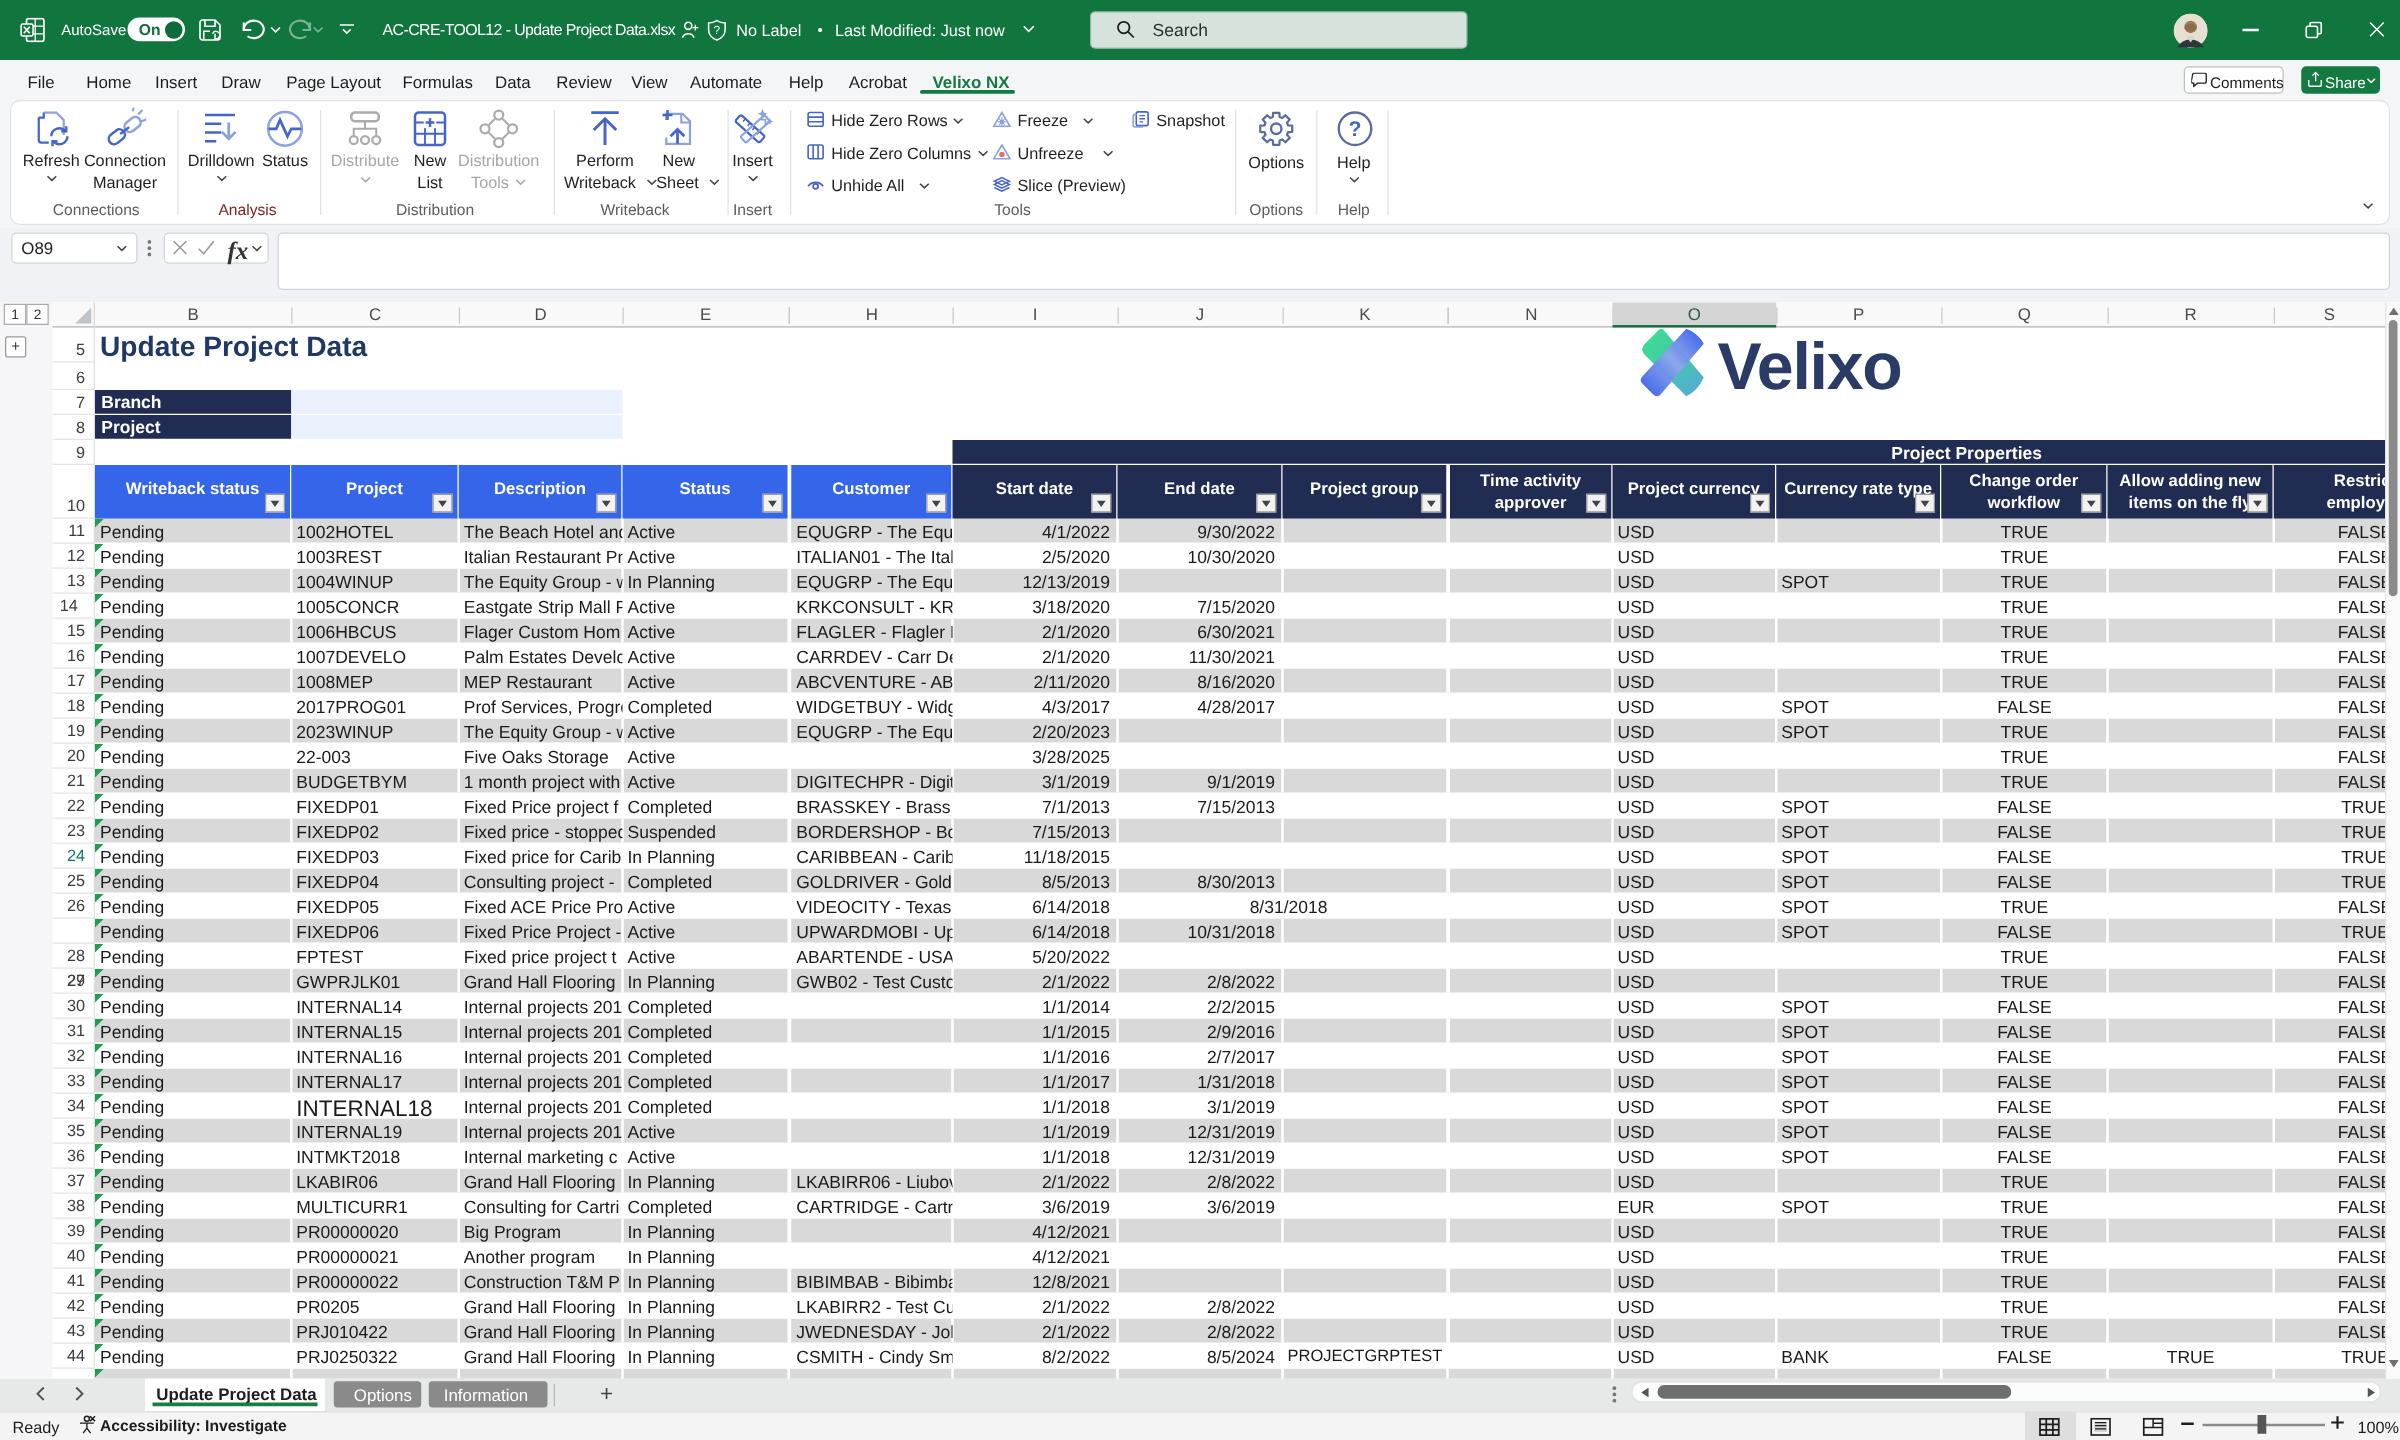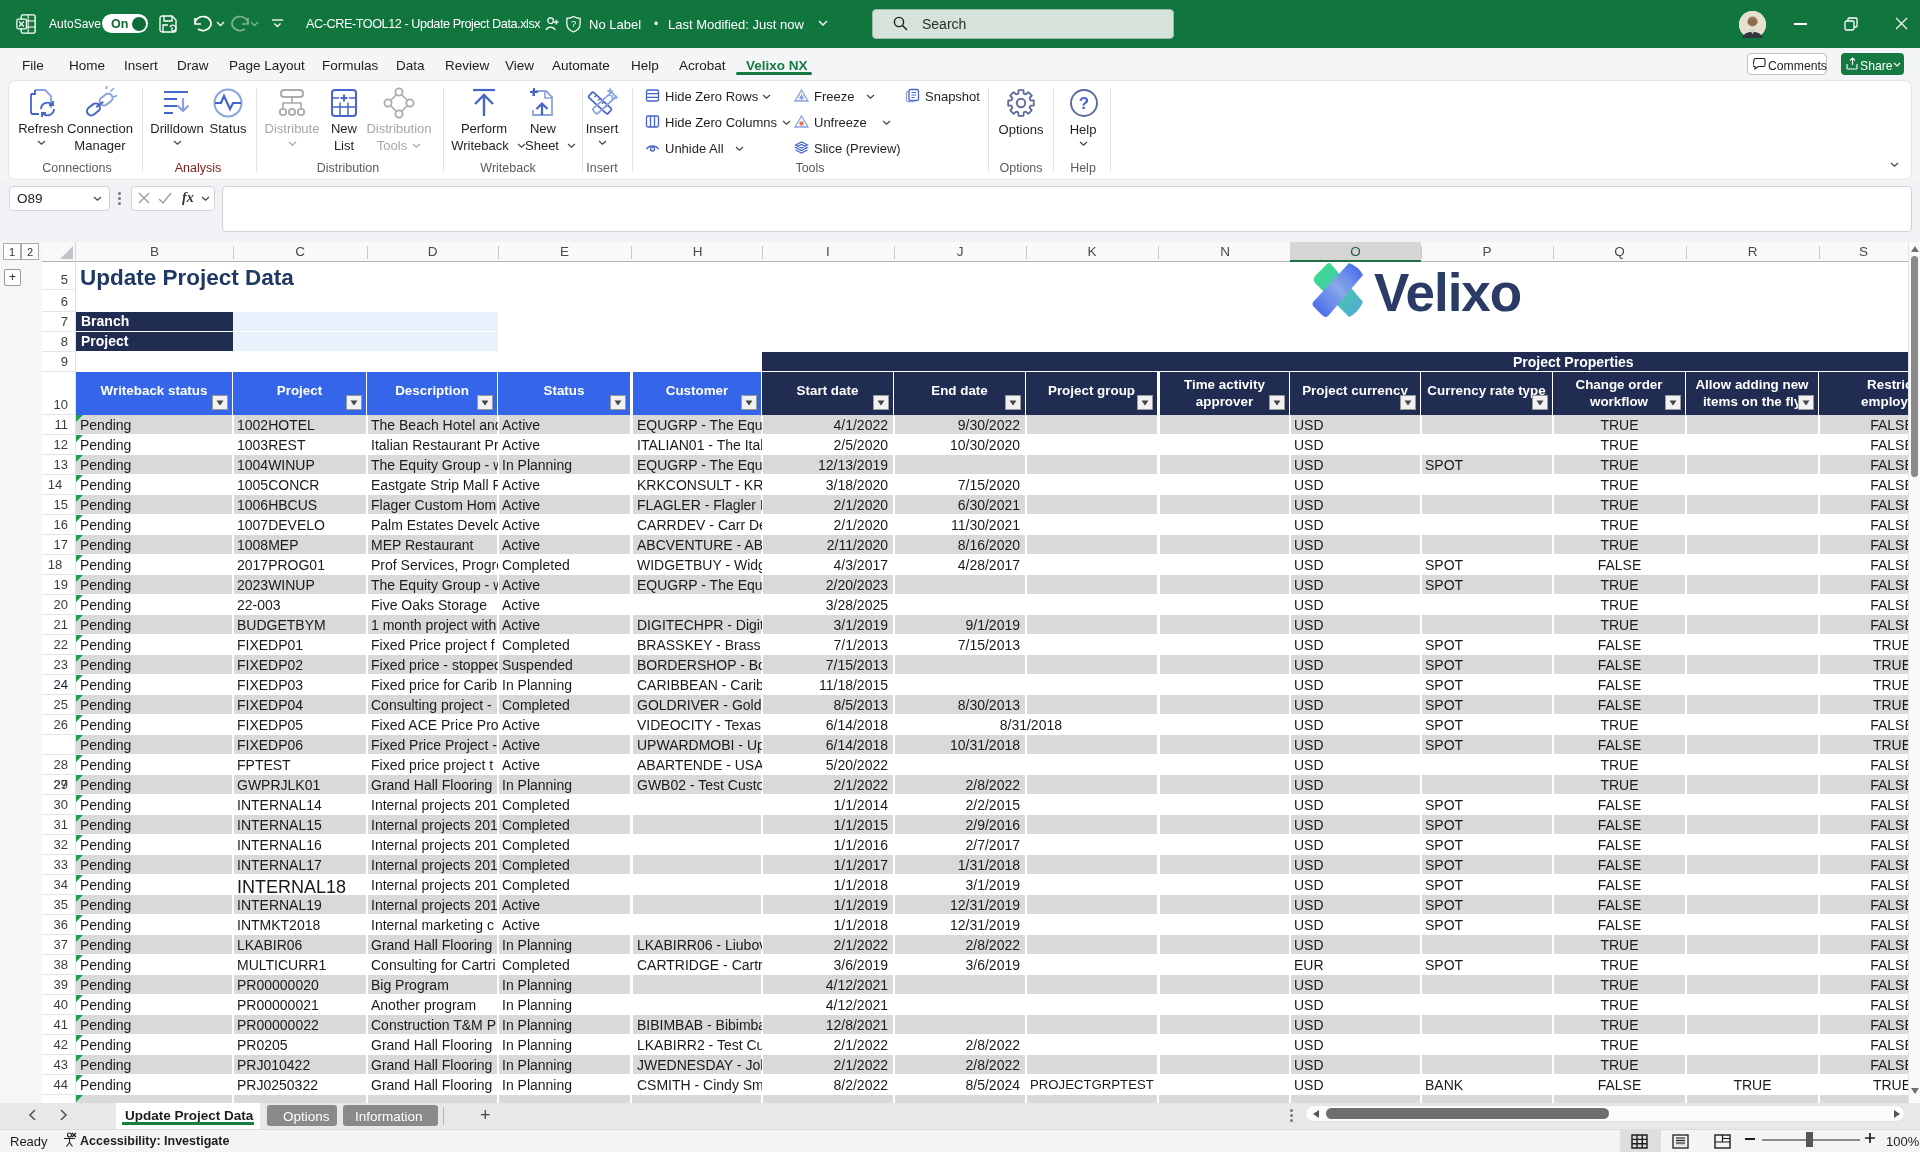--- a/index.html
+++ b/index.html
@@ -305,21 +305,21 @@
 <div class="abs" style="left:118px;top:192px;width:3px;height:3px;background:#777;border-radius:50%;"></div>
 <div class="abs" style="left:118px;top:197px;width:3px;height:3px;background:#777;border-radius:50%;"></div>
 <div class="abs" style="left:118px;top:202px;width:3px;height:3px;background:#777;border-radius:50%;"></div>
 <div class="abs" style="left:131px;top:186px;width:84px;height:25px;background:#fff;border:1px solid #D2D2D7;border-radius:4px;"></div>
 <svg class="abs" style="left:138px;top:192px" width="12" height="12" viewBox="0 0 12 12" fill="none" stroke="#9a9a9a" stroke-width="1.3">
     <path d="M1 1 L11 11 M11 1 L1 11"></path>
   </svg>
 <svg class="abs" style="left:158px;top:192px" width="14" height="12" viewBox="0 0 14 12" fill="none" stroke="#9a9a9a" stroke-width="1.3">
     <path d="M1 7 L5 11 L13 1"></path>
   </svg>
-<div class="abs" style="left:182px;top:190px;font-size:14px;color:#333;font-style:italic;font-family:'Liberation Serif',serif;font-weight:bold;">fx</div>
+<div class="abs" style="left:182px;top:190px;font-size:20px;color:#333;font-style:italic;font-family:'Liberation Serif',serif;font-weight:bold;">fx</div>
 <svg class="abs" style="left:201px;top:196px;opacity:1" width="9" height="6" viewBox="0 0 9 6" fill="none" stroke="#444" stroke-width="1.2">
     <path d="M1 1 l3.5 3.3 L8 1"></path>
   </svg>
 <div class="abs" style="left:222px;top:186px;width:1690px;height:46px;background:#fff;border:1px solid #D2D2D7;border-radius:4px;"></div>
 <div class="abs" style="left:0;top:242px;width:1920px;height:861px;background:#fff;"></div>
 <div class="abs" style="left:0;top:242px;width:42px;height:861px;background:#F6F6F8;"></div>
 <div class="abs" style="left:3px;top:243px;width:18px;height:17px;background:#FDFDFD;border:1px solid #ABABAB;font-size:11px;color:#333;text-align:center;line-height:16px;">1</div>
 <div class="abs" style="left:21px;top:243px;width:18px;height:17px;background:#FDFDFD;border:1px solid #ABABAB;font-size:11px;color:#333;text-align:center;line-height:16px;">2</div>
 <div class="abs" style="left:4px;top:269px;width:17px;height:17px;background:#fff;border:1px solid #999;border-radius:2px;font-size:12px;color:#333;text-align:center;line-height:15px;">+</div>
 <div class="abs" style="left:42px;top:242px;width:1866px;height:20px;background:#F9F9FA;border-bottom:1px solid #B3B3B6;"></div>
@@ -376,33 +376,33 @@
 <div style="position:absolute;width:26px;text-align:right;font-size:13px;color:#3c3c3c;left:42px;top:457px;">13</div>
 <div class="abs" style="left:42px;top:474px;width:33px;height:1px;background:#E4E4E6;"></div>
 <div style="position:absolute;width:26px;text-align:center;font-size:13px;color:#3c3c3c;left:42px;top:477px;">14</div>
 <div class="abs" style="left:42px;top:494px;width:33px;height:1px;background:#E4E4E6;"></div>
 <div style="position:absolute;width:26px;text-align:right;font-size:13px;color:#3c3c3c;left:42px;top:497px;">15</div>
 <div class="abs" style="left:42px;top:514px;width:33px;height:1px;background:#E4E4E6;"></div>
 <div style="position:absolute;width:26px;text-align:right;font-size:13px;color:#3c3c3c;left:42px;top:517px;">16</div>
 <div class="abs" style="left:42px;top:534px;width:33px;height:1px;background:#E4E4E6;"></div>
 <div style="position:absolute;width:26px;text-align:right;font-size:13px;color:#3c3c3c;left:42px;top:537px;">17</div>
 <div class="abs" style="left:42px;top:554px;width:33px;height:1px;background:#E4E4E6;"></div>
-<div style="position:absolute;width:26px;text-align:center;font-size:13px;color:#3c3c3c;left:42px;top:557px;">18</div>
+<div style="position:absolute;width:26px;text-align:right;font-size:13px;color:#3c3c3c;left:42px;top:557px;">18</div>
 <div class="abs" style="left:42px;top:574px;width:33px;height:1px;background:#E4E4E6;"></div>
 <div style="position:absolute;width:26px;text-align:right;font-size:13px;color:#3c3c3c;left:42px;top:577px;">19</div>
 <div class="abs" style="left:42px;top:594px;width:33px;height:1px;background:#E4E4E6;"></div>
 <div style="position:absolute;width:26px;text-align:right;font-size:13px;color:#3c3c3c;left:42px;top:597px;">20</div>
 <div class="abs" style="left:42px;top:614px;width:33px;height:1px;background:#E4E4E6;"></div>
 <div style="position:absolute;width:26px;text-align:right;font-size:13px;color:#3c3c3c;left:42px;top:617px;">21</div>
 <div class="abs" style="left:42px;top:634px;width:33px;height:1px;background:#E4E4E6;"></div>
 <div style="position:absolute;width:26px;text-align:right;font-size:13px;color:#3c3c3c;left:42px;top:637px;">22</div>
 <div class="abs" style="left:42px;top:654px;width:33px;height:1px;background:#E4E4E6;"></div>
 <div style="position:absolute;width:26px;text-align:right;font-size:13px;color:#3c3c3c;left:42px;top:657px;">23</div>
 <div class="abs" style="left:42px;top:674px;width:33px;height:1px;background:#E4E4E6;"></div>
-<div style="position:absolute;width:26px;text-align:right;font-size:13px;color:#0f172a;left:42px;top:677px;">24</div>
+<div style="position:absolute;width:26px;text-align:right;font-size:13px;color:#0f766e;left:42px;top:677px;">24</div>
 <div class="abs" style="left:42px;top:694px;width:33px;height:1px;background:#E4E4E6;"></div>
 <div style="position:absolute;width:26px;text-align:right;font-size:13px;color:#3c3c3c;left:42px;top:697px;">25</div>
 <div class="abs" style="left:42px;top:714px;width:33px;height:1px;background:#E4E4E6;"></div>
 <div style="position:absolute;width:26px;text-align:right;font-size:13px;color:#3c3c3c;left:42px;top:717px;">26</div>
 <div class="abs" style="left:42px;top:734px;width:33px;height:1px;background:#E4E4E6;"></div>
 <div style="position:absolute;width:26px;text-align:right;font-size:13px;color:#3c3c3c;left:42px;top:737px;margin-top:40px;">27</div>
 <div class="abs" style="left:42px;top:754px;width:33px;height:1px;background:#E4E4E6;"></div>
 <div style="position:absolute;width:26px;text-align:right;font-size:13px;color:#3c3c3c;left:42px;top:757px;">28</div>
 <div class="abs" style="left:42px;top:774px;width:33px;height:1px;background:#E4E4E6;"></div>
 <div style="position:absolute;width:26px;text-align:right;font-size:13px;color:#3c3c3c;left:42px;top:777px;">29</div>

